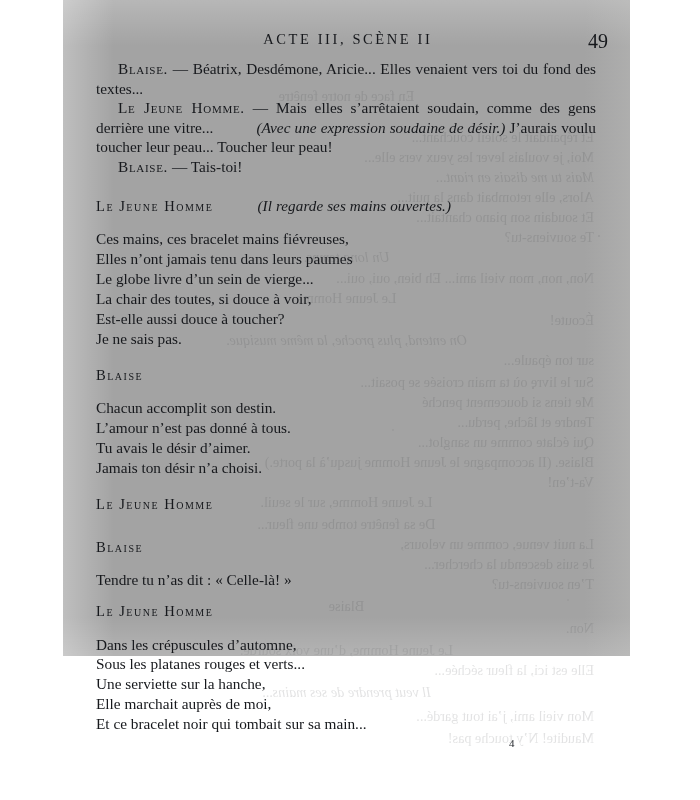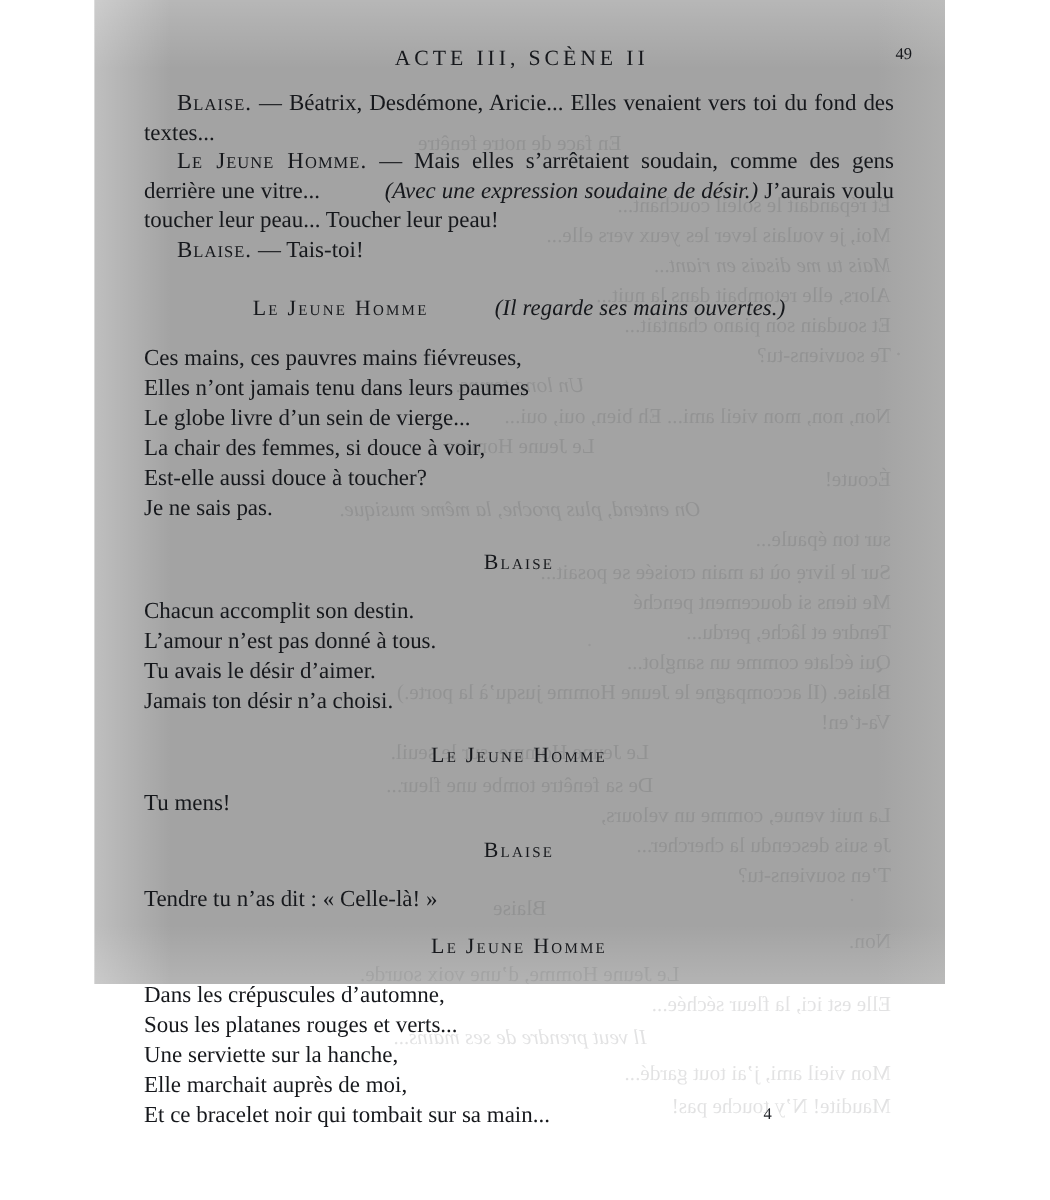--- a/index.html
+++ b/index.html
@@ -70,21 +70,21 @@
     width: 567px;
     text-align: center;
     font-size: 14.5px;
     letter-spacing: 2.6px;
     text-indent: 2.6px;
   }
   .folio {
     position: absolute;
     right: 22px;
     top: 30px;
-    font-size: 11px;
+    font-size: 20px;
   }
 
   .col {
     position: absolute;
     left: 33px;
     top: 59px;
     width: 500px;
     font-size: 15.3px;
     line-height: 19.6px;
   }
@@ -101,21 +101,21 @@
   .cue {
     font-variant: small-caps;
     letter-spacing: 0.7px;
   }
   .dash { letter-spacing: 0px; }
   .stage { font-style: italic; margin-left: 39px; }
 
   
   .speaker {
     margin: 0;
-    text-align: center;
+    text-align: left;
     font-variant: small-caps;
     letter-spacing: 1.5px;
     font-size: 14.6px;
   }
   .speaker .stage {
     font-variant: normal;
     font-style: italic;
     letter-spacing: 0.1px;
     font-size: 15.1px;
   }
@@ -206,44 +206,41 @@
       <p class="speech"><span class="cue">Blaise.</span><span class="dash"> — </span><span>Béatrix, Desdémone, Aricie... Elles venaient vers toi du fond des textes...</span></p>
 
       <p class="speech"><span class="cue">Le Jeune Homme.</span><span class="dash"> — </span><span>Mais elles s’arrêtaient soudain, comme des gens derrière une vitre... </span><span class="stage">(Avec une expression soudaine de désir.)</span><span> J’aurais voulu toucher leur peau... Toucher leur peau!</span></p>
 
       <p class="speech"><span class="cue">Blaise.</span><span class="dash"> — </span><span>Tais-toi!</span></p>
 
       <div class="sp-a"></div>
       <p class="speaker"><span>Le Jeune Homme</span> <span class="stage">(Il regarde ses mains ouvertes.)</span></p>
       <div class="sp-c"></div>
       <div class="verse">
-          <div class="line">Ces mains, ces pauvres mains fiévreuses,</div>
+          <div class="line">Ces mains, ces bracelet mains fiévreuses,</div>
           <div class="line">Elles n’ont jamais tenu dans leurs paumes</div>
           <div class="line">Le globe livre d’un sein de vierge...</div>
-          <div class="line">La chair des femmes, si douce à voir,</div>
+          <div class="line">La chair des toutes, si douce à voir,</div>
           <div class="line">Est-elle aussi douce à toucher?</div>
           <div class="line">Je ne sais pas.</div>
         </div>
 
       <div class="sp-b"></div>
       <p class="speaker"><span>Blaise</span></p>
       <div class="sp-c"></div>
       <div class="verse">
           <div class="line">Chacun accomplit son destin.</div>
           <div class="line">L’amour n’est pas donné à tous.</div>
           <div class="line">Tu avais le désir d’aimer.</div>
           <div class="line">Jamais ton désir n’a choisi.</div>
         </div>
 
       <div class="sp-b"></div>
       <p class="speaker"><span>Le Jeune Homme</span></p>
       <div class="sp-d"></div>
-      <div class="verse">
-          <div class="line">Tu mens!</div>
-        </div>
 
       <div class="sp-d"></div>
       <p class="speaker"><span>Blaise</span></p>
       <div class="sp-d"></div>
       <div class="verse">
           <div class="line">Tendre tu n’as dit : « Celle-là! »</div>
         </div>
 
       <div class="sp-d"></div>
       <p class="speaker"><span>Le Jeune Homme</span></p>

